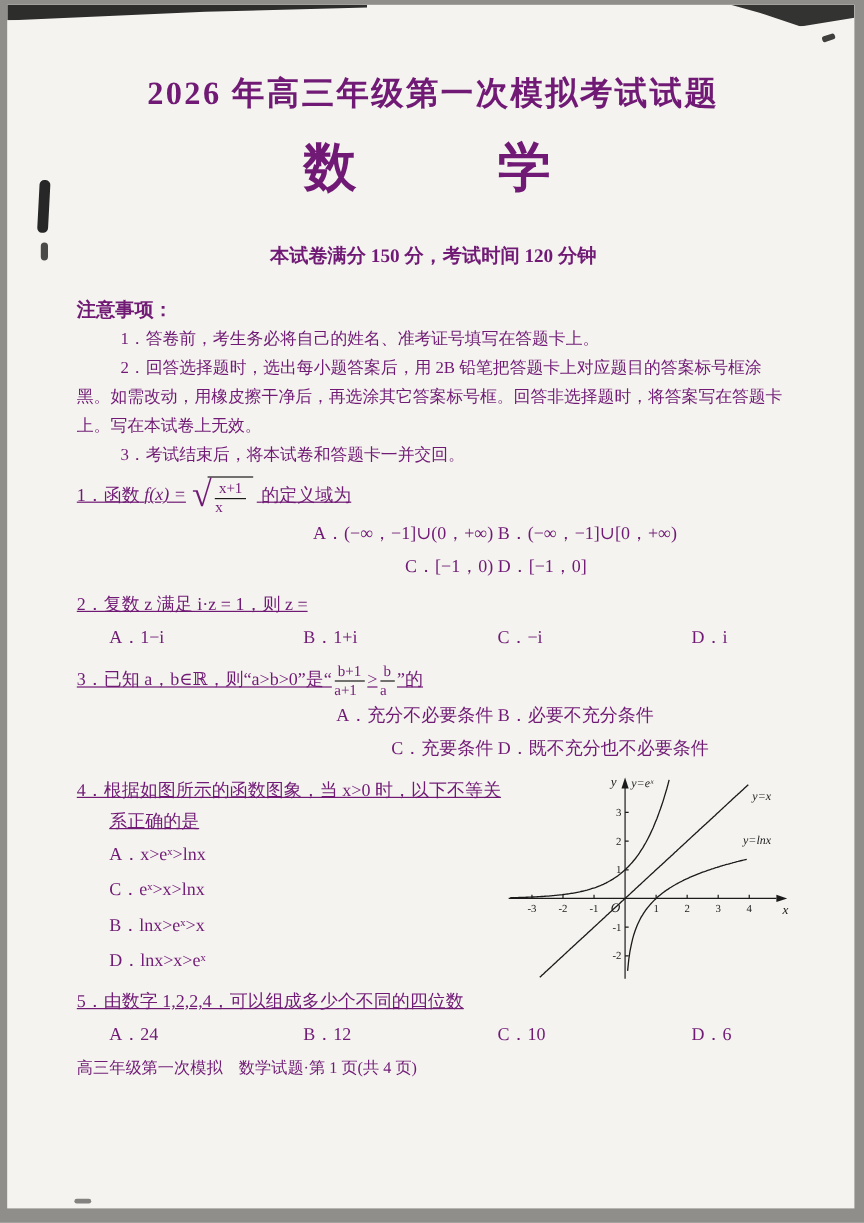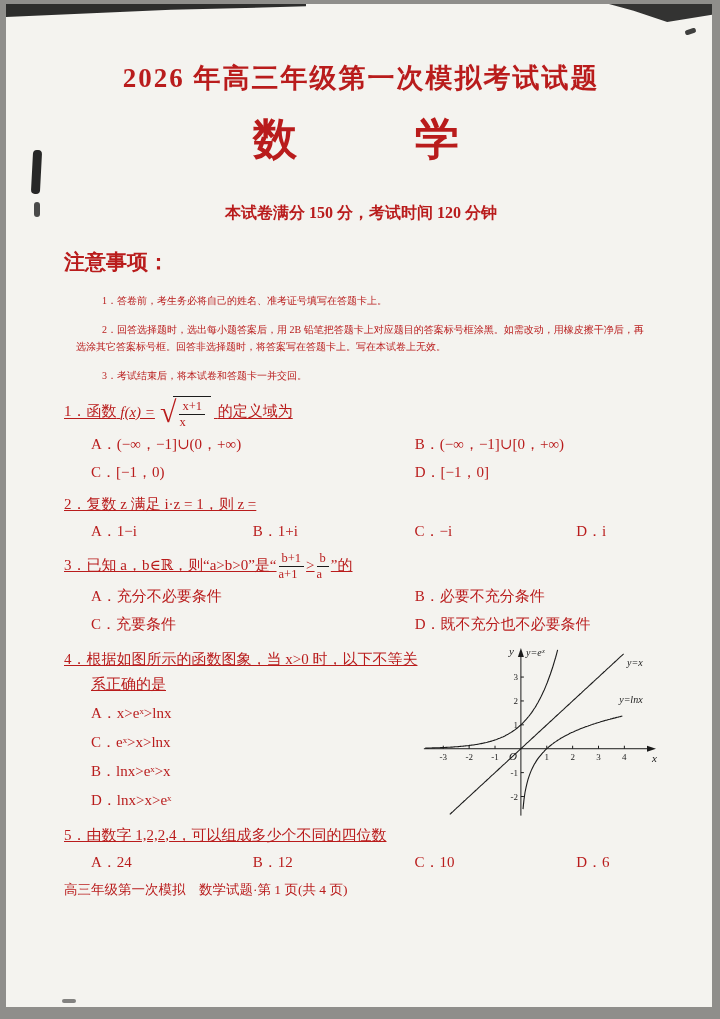--- a/index.html
+++ b/index.html
@@ -5,49 +5,49 @@
   html,body{margin:0;padding:0;}
   body{
     width:720px;height:1019px;position:relative;
     background:#8f8e8b;
     font-family:"Liberation Serif","DejaVu Serif",serif;
     overflow:hidden;
   }
   .paper{
     position:absolute;top:4px;left:6px;right:8px;bottom:12px;
     background:#f4f3ef;
-    color:#b91c1c;
+    color:#701a75;
     overflow:hidden;
   }
   .content{position:relative;padding:44px 54px 0 58px;z-index:2;}
   
   .artifact{position:absolute;background:#111;z-index:1;}
   .a-topleft{top:0;left:0;width:300px;height:13px;
     clip-path:polygon(0 0,100% 0,100% 18%,55% 45%,0 100%);opacity:.88;}
   .a-topright{top:0;right:0;width:112px;height:18px;
     clip-path:polygon(8% 0,100% 0,100% 60%,60% 100%,30% 38%);opacity:.85;}
   .a-rightdash{top:25px;right:16px;width:11px;height:5px;border-radius:2px;
     transform:rotate(-18deg);opacity:.8;}
   .a-leftblob{top:146px;left:26px;width:9px;height:44px;border-radius:4px;
     transform:rotate(3deg);opacity:.9;}
   .a-leftblob2{top:198px;left:28px;width:6px;height:15px;border-radius:3px;opacity:.75;}
   .a-bottomdot{bottom:4px;left:56px;width:14px;height:4px;border-radius:2px;opacity:.5;}
 
   .title{font-size:27px;font-weight:bold;text-align:center;letter-spacing:2px;margin:12px 0 0;}
   .subject{font-size:44px;font-weight:bold;text-align:center;letter-spacing:10px;margin:14px 0 34px;}
   .exam-info{font-size:16px;font-weight:bold;text-align:center;margin:0 0 22px;}
-  .notes-header{font-size:21px;font-weight:bold;line-height:1.6;}
-  .note{font-size:10px;line-height:1.72;margin:12px;text-indent:2.6em;}
+  .notes-header{font-size:16px;font-weight:bold;line-height:1.6;}
+  .note{font-size:14px;line-height:1.72;margin:0;text-indent:2.6em;}
   .section-header{font-size:15.5px;font-weight:bold;line-height:1.7;margin:15px 0 4px;
     padding-left:2em;text-indent:-2em;}
   .question{font-size:15px;line-height:1.7;margin-bottom:3px;}
   .qstem{margin:5px 0 1px;text-decoration:underline;}
   .opts-row{padding-left:27px;line-height:1.85;white-space:nowrap;}
   .opt{display:inline-block;}
-  .w320{width:320px;}
+  .w320{width:320px;text-align:right;}
   .w160{width:158px;}
   .mi{font-style:italic;margin-right:2px;}
   
   .sqrt{display:inline-flex;align-items:center;vertical-align:middle;margin:0 3px;}
   .rad{font-size:30px;line-height:1;transform:translateY(-1px);}
   .radicand{border-top:1.5px solid #1b1b1b;padding:2px 4px 0;margin-left:-3px;}
   
   .frac{display:inline-block;text-align:left;vertical-align:middle;
     font-size:12.5px;line-height:1.2;margin:0 2px;}
   .fnum{display:block;border-bottom:1px solid #1b1b1b;padding:0 3px;}

